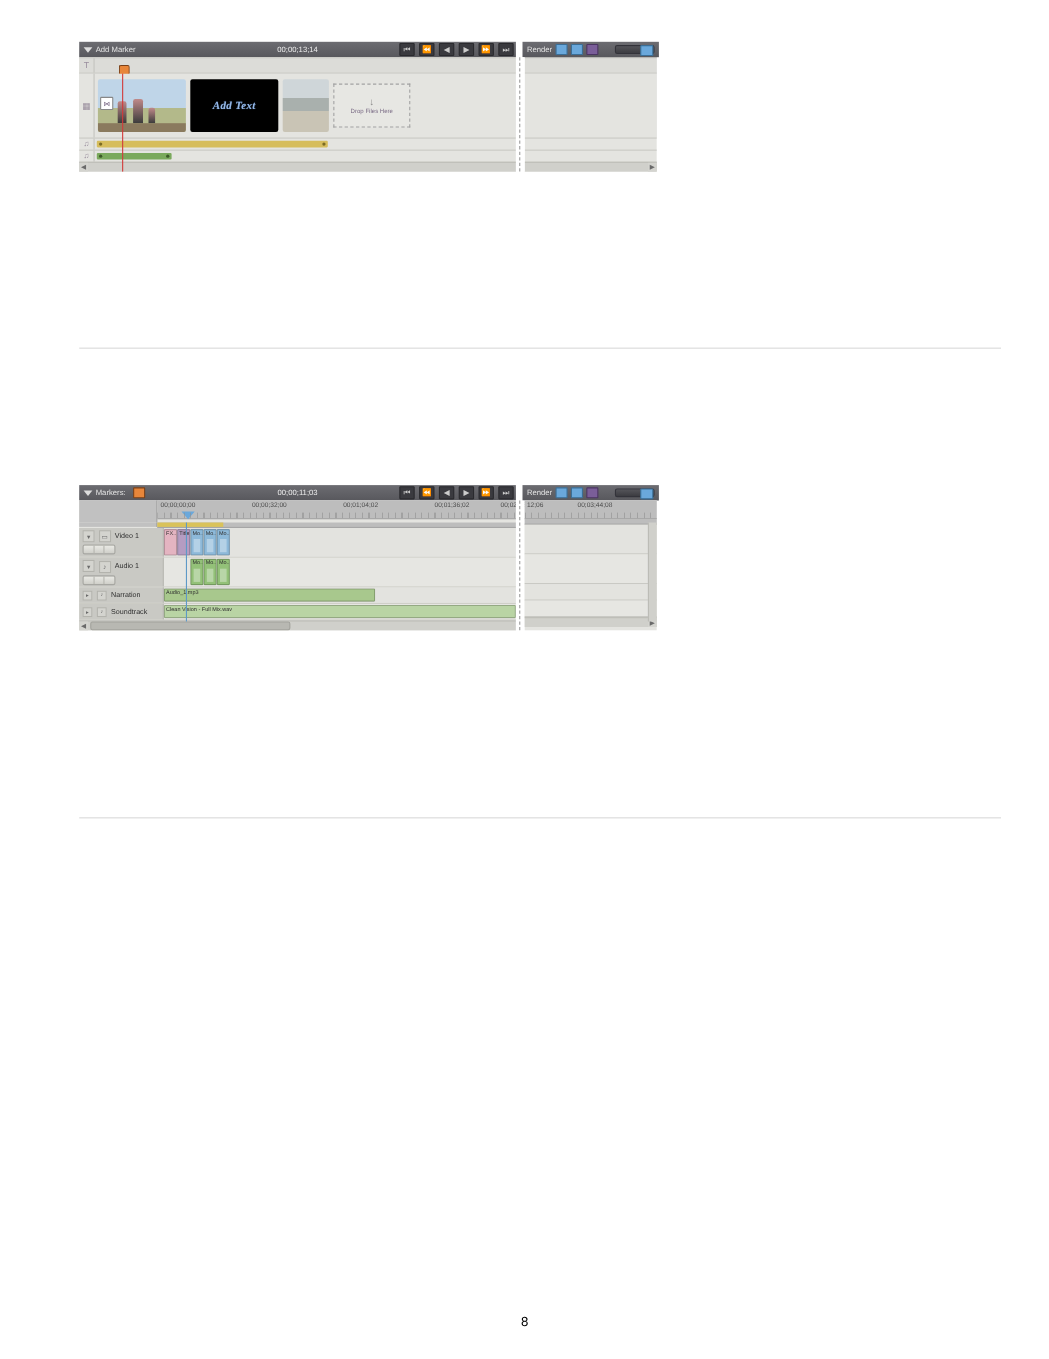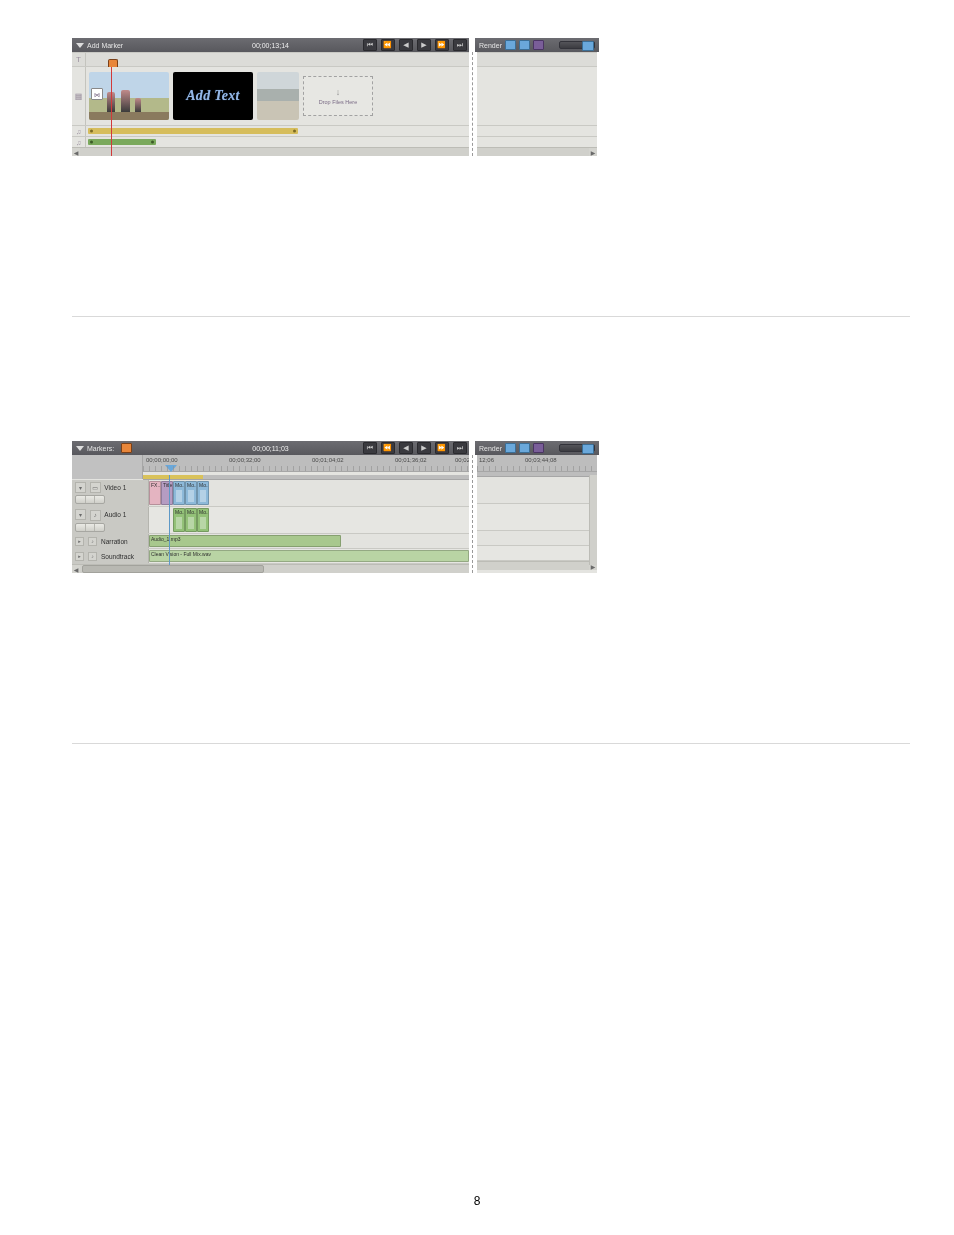--- a/index.html
+++ b/index.html
@@ -40,21 +40,21 @@
   .qv .row.thumbs .stub { width:13px; height:100%; border-right:1px solid #c4c4be; display:flex; align-items:center; justify-content:center; color:#9a8f9e; font-size:8px; }
   .qv .thumbrow { display:flex; gap:4px; padding:4px 0 4px 3px; align-items:center; }
   .qv .thumb { width:80px; height:48px; border-radius:2px; overflow:hidden; position:relative; }
   .qv .thumb.family { background:linear-gradient(180deg,#bfd5e8 0 55%, #b3b98a 55% 100%); }
   .qv .thumb.family .p { position:absolute; bottom:8px; background:linear-gradient(#c08a8a,#3b3b3b); border-radius:2px 2px 0 0; }
   .qv .thumb.family .p1 { left:18px; width:8px; height:20px; }
   .qv .thumb.family .p2 { left:32px; width:9px; height:22px; }
   .qv .thumb.family .p3 { left:46px; width:6px; height:14px; bottom:8px; }
   .qv .thumb.family .band { position:absolute; left:0; right:0; bottom:0; height:8px; background:#8a7a5e; }
   .qv .thumb.addtext { background:#000; display:flex; align-items:center; justify-content:center; }
-  .qv .thumb.addtext span { color:#94b6e5; font-style:italic; font-weight:bold; font-size:14px; letter-spacing:0.3px; text-shadow:0 0 1px #3b5f8a; font-family:Georgia,"Times New Roman",serif; }
+  .qv .thumb.addtext span { color:#94b6e5; font-style:italic; font-weight:bold; font-size:10px; letter-spacing:0.3px; text-shadow:0 0 1px #3b5f8a; font-family:Georgia,"Times New Roman",serif; }
   .qv .thumb.beach { width:42px; background:linear-gradient(180deg,#cfd6d9 0 35%, #a9b0ad 35% 60%, #c9c4b5 60% 100%); }
   .qv .drop { width:68px; height:38px; border:1px dashed #a2a2a2; background:#e7e7e3; display:flex; flex-direction:column; align-items:center; justify-content:center; gap:2px; }
   .qv .drop .arrow { color:#8a8a8a; font-size:9px; line-height:1; }
   .qv .drop .lbl { font-size:5.5px; color:#7a6b85; }
   .qv .trackbar { height:10px; display:flex; align-items:center; border-top:1px solid #c9c9c4; }
   .qv .trackbar .stub { width:13px; height:100%; border-right:1px solid #c4c4be; display:flex; align-items:center; justify-content:center; font-size:7px; color:#9a8f9e; }
   .qv .trackbar.audio .clip { height:6px; margin:2px 0 2px 2px; border-radius:1px; }
   .qv .audio-yellow { width:210px; background:#d6bd5c; position:relative; }
   .qv .audio-yellow::before,.qv .audio-yellow::after { content:""; position:absolute; top:50%; width:3px; height:3px; background:#7b6b24; border-radius:50%; transform:translateY(-50%); }
   .qv .audio-yellow::before{left:2px;} .qv .audio-yellow::after{right:2px;}

